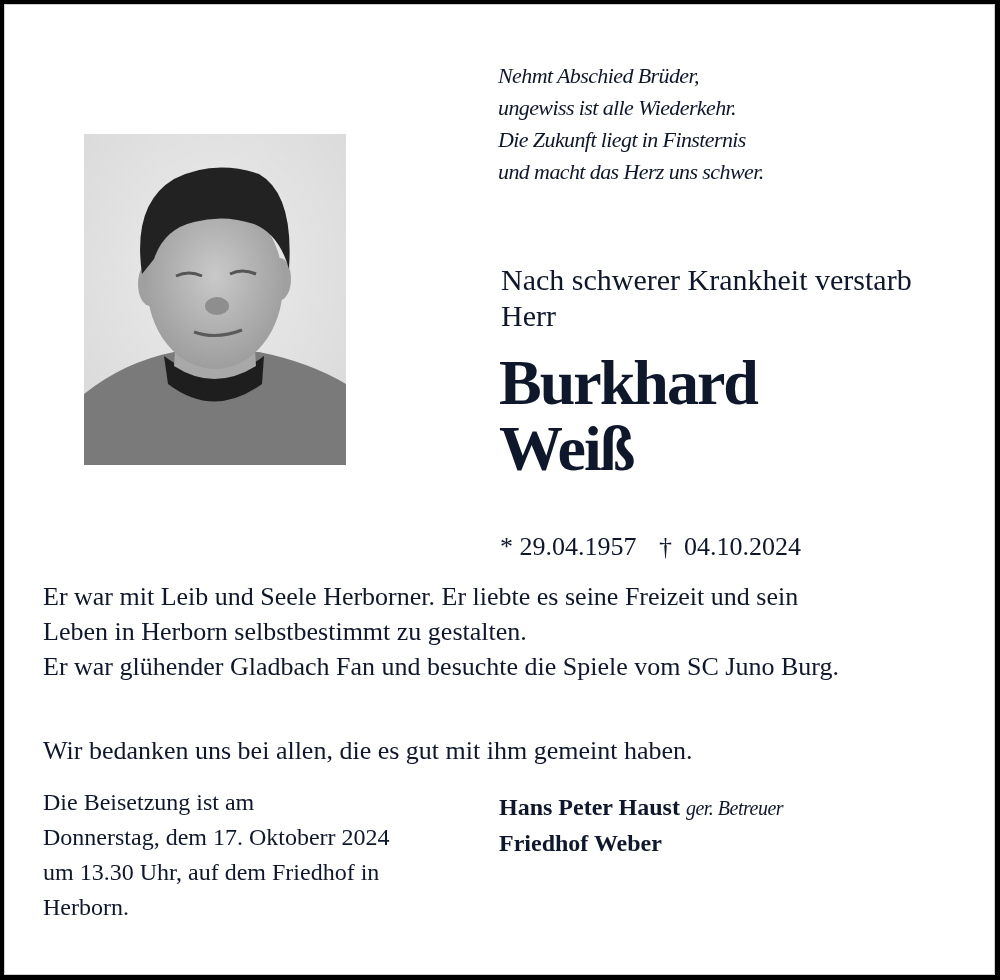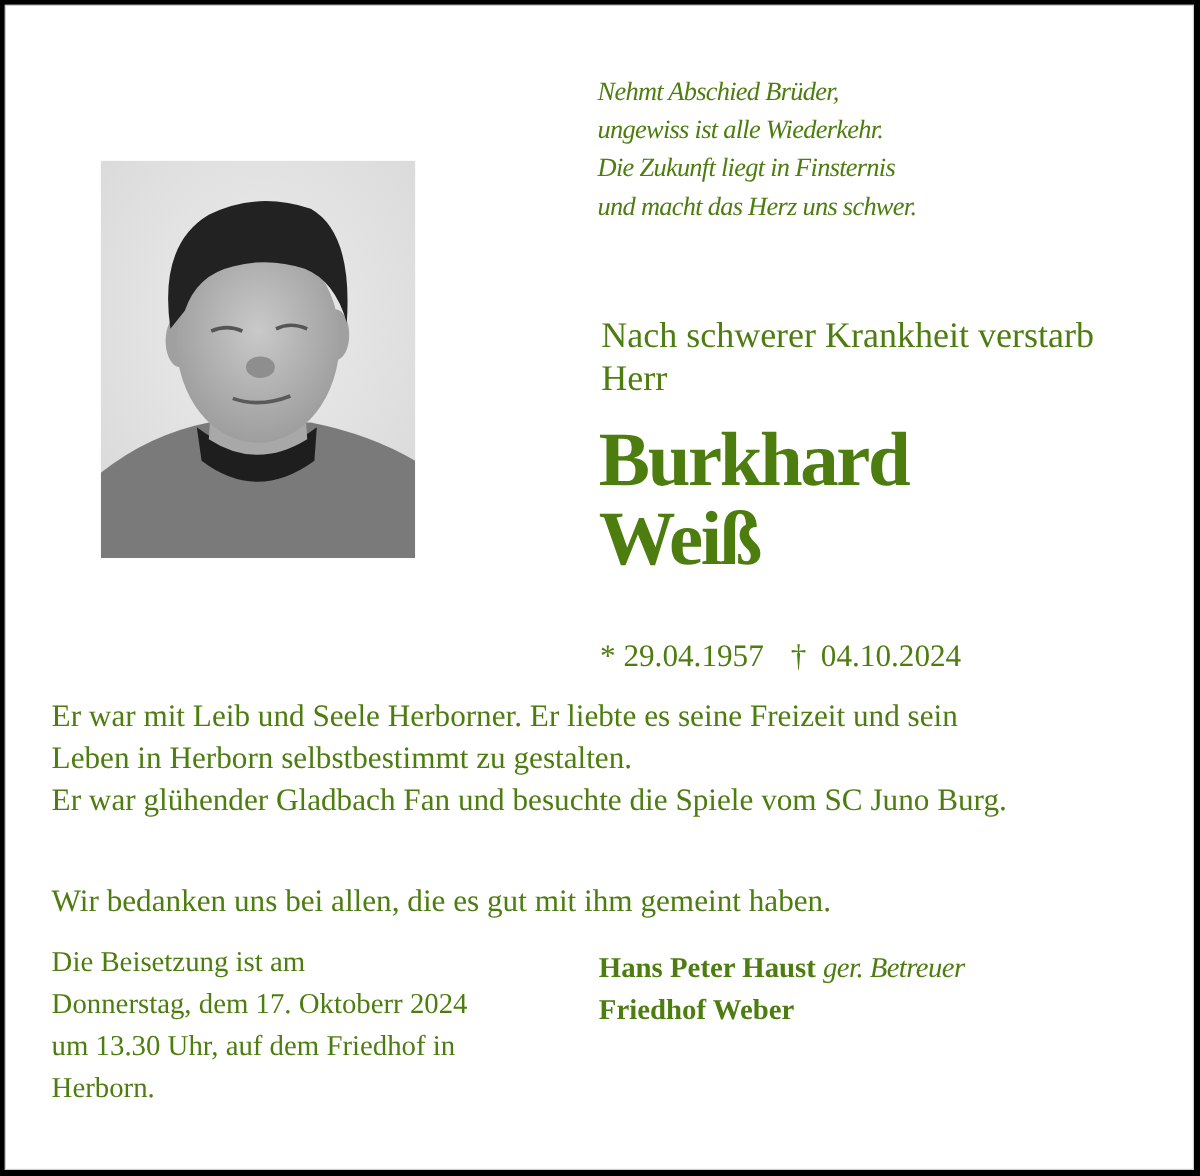--- a/index.html
+++ b/index.html
@@ -19,21 +19,21 @@
       left: 4px;
       top: 4px;
       width: 991px;
       height: 971px;
       background: #ffffff;
       border: 1px solid #cfcfcf;
       box-sizing: border-box;
     }
     .serif {
       font-family: "Liberation Serif", "DejaVu Serif", serif;
-      color: #4d7c0f;
+      color: #0f172a;
     }
     .poem {
       position: absolute;
       left: 493px;
       top: 55px;
       font-style: italic;
       font-size: 22px;
       line-height: 32px;
       letter-spacing: -0.6px;
     }
@@ -113,21 +113,21 @@
       position: absolute;
       left: 494px;
       top: 785px;
       font-size: 24px;
       line-height: 35px;
     }
     .signers .row { display: block; white-space: nowrap; }
     .signers .signer-name { font-weight: bold; margin-top: 36px; }
     .signers .signer-role {
       font-style: italic;
-      font-size: 24px;
+      font-size: 20px;
       margin-left: 6px;
       letter-spacing: -0.5px;
     }
   </style>
 </head>
 <body>
 
 <div class="page">
   <div class="card">
 

